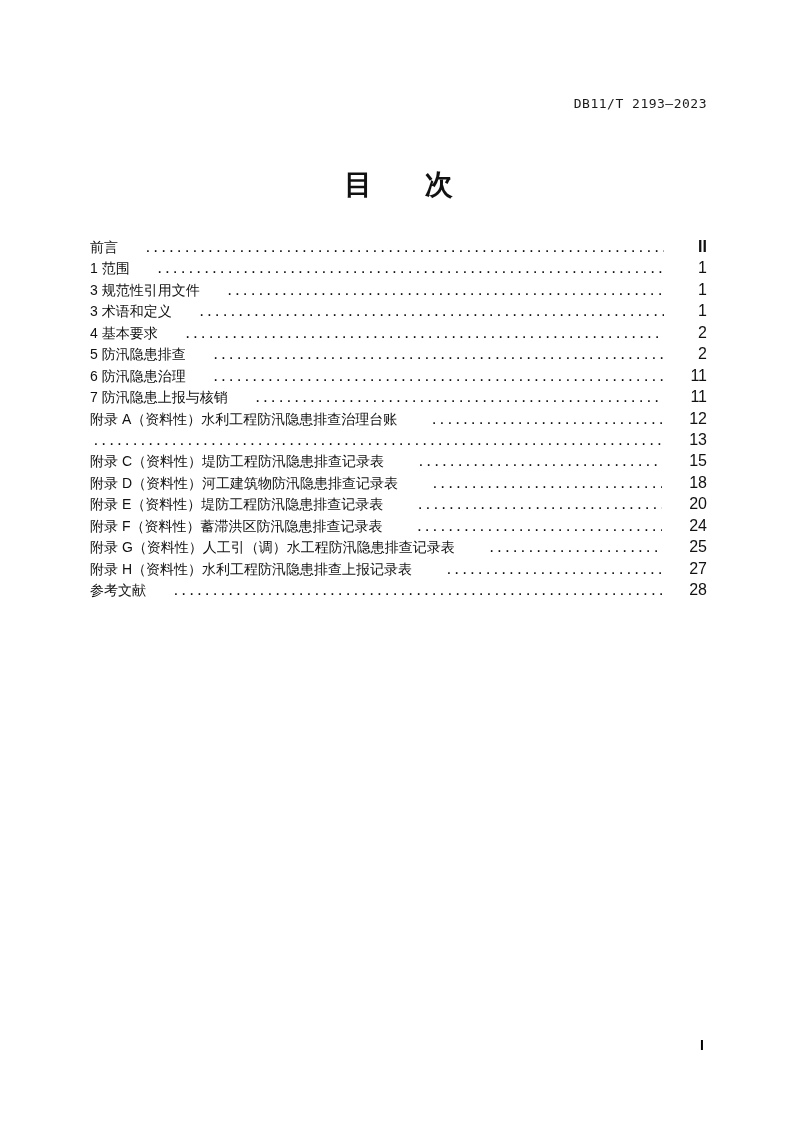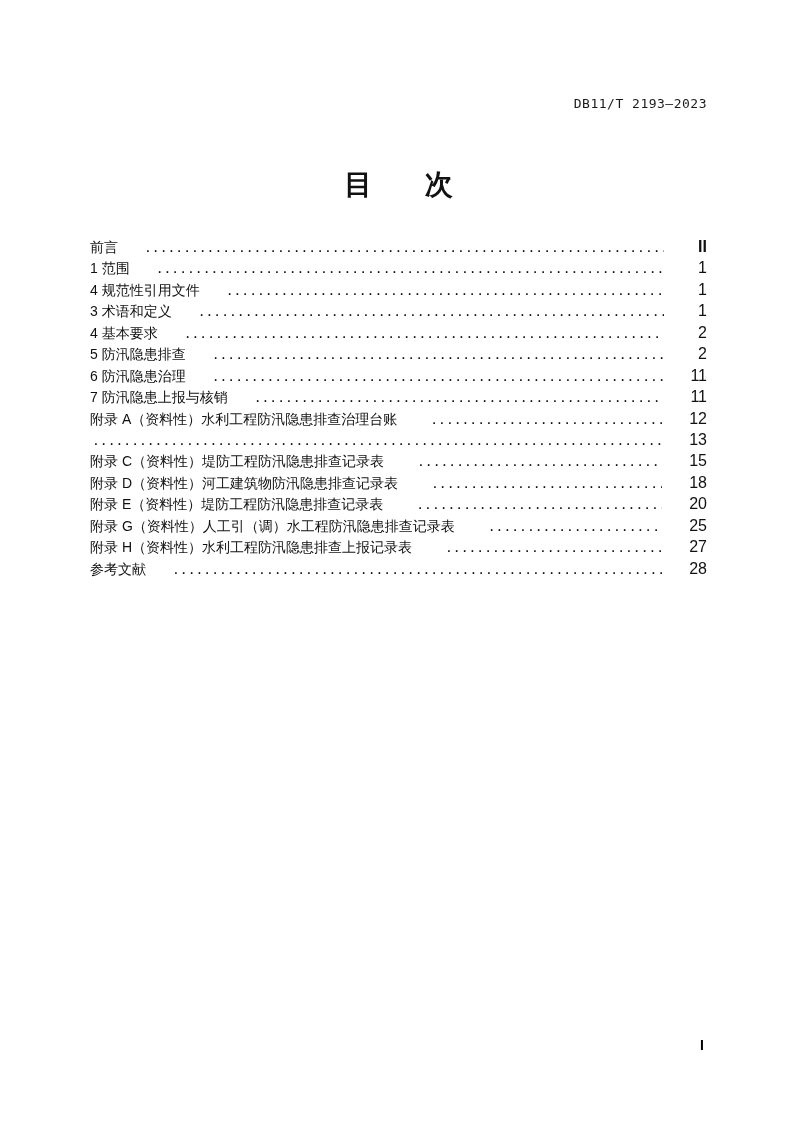--- a/index.html
+++ b/index.html
@@ -88,21 +88,21 @@
       <span class="toc-title">前言</span>
       <span class="leader"></span>
       <span class="toc-page bold">II</span>
     </div>
     <div class="toc-row">
       <span class="toc-title">1 范围</span>
       <span class="leader"></span>
       <span class="toc-page">1</span>
     </div>
     <div class="toc-row">
-      <span class="toc-title">4 规范性引用文件</span>
+      <span class="toc-title">3 规范性引用文件</span>
       <span class="leader"></span>
       <span class="toc-page">1</span>
     </div>
     <div class="toc-row">
       <span class="toc-title">3 术语和定义</span>
       <span class="leader"></span>
       <span class="toc-page">1</span>
     </div>
     <div class="toc-row">
       <span class="toc-title">4 基本要求</span>
@@ -142,20 +142,25 @@
       <span class="toc-title">附录 D（资料性）河工建筑物防汛隐患排查记录表</span>
       <span class="leader"></span>
       <span class="toc-page">18</span>
     </div>
     <div class="toc-row gap">
       <span class="toc-title">附录 E（资料性）堤防工程防汛隐患排查记录表</span>
       <span class="leader"></span>
       <span class="toc-page">20</span>
     </div>
     <div class="toc-row gap">
+      <span class="toc-title">附录 F（资料性）蓄滞洪区防汛隐患排查记录表</span>
+      <span class="leader"></span>
+      <span class="toc-page">24</span>
+    </div>
+    <div class="toc-row gap">
       <span class="toc-title">附录 G（资料性）人工引（调）水工程防汛隐患排查记录表</span>
       <span class="leader"></span>
       <span class="toc-page">25</span>
     </div>
     <div class="toc-row gap">
       <span class="toc-title">附录 H（资料性）水利工程防汛隐患排查上报记录表</span>
       <span class="leader"></span>
       <span class="toc-page">27</span>
     </div>
     <div class="toc-row">

